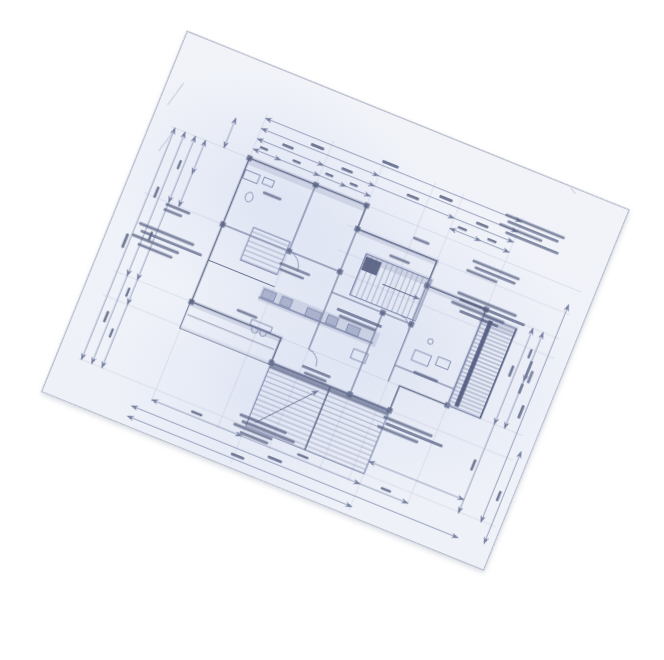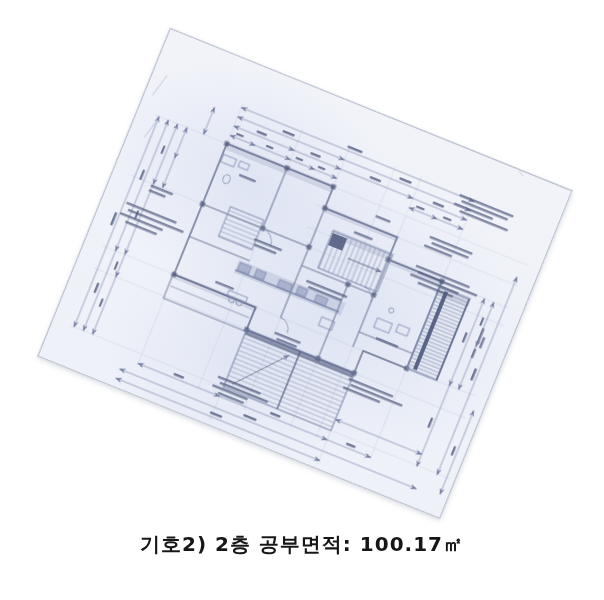--- a/index.html
+++ b/index.html
@@ -262,14 +262,13 @@
       </g>
 
       <g stroke="#9aa2ba" stroke-width="0.8" fill="none" opacity="0.6">
         <path d="M14,44 L8,68"></path>
           <path d="M22,88 L16,110"></path>
           <path d="M376,1 L382,4"></path>
       </g>
     </svg>
   </div>
 
-  <div class="caption">기호2) 2층 공부면적: 100.17㎡</div>
 </div>
 
 </body></html>

